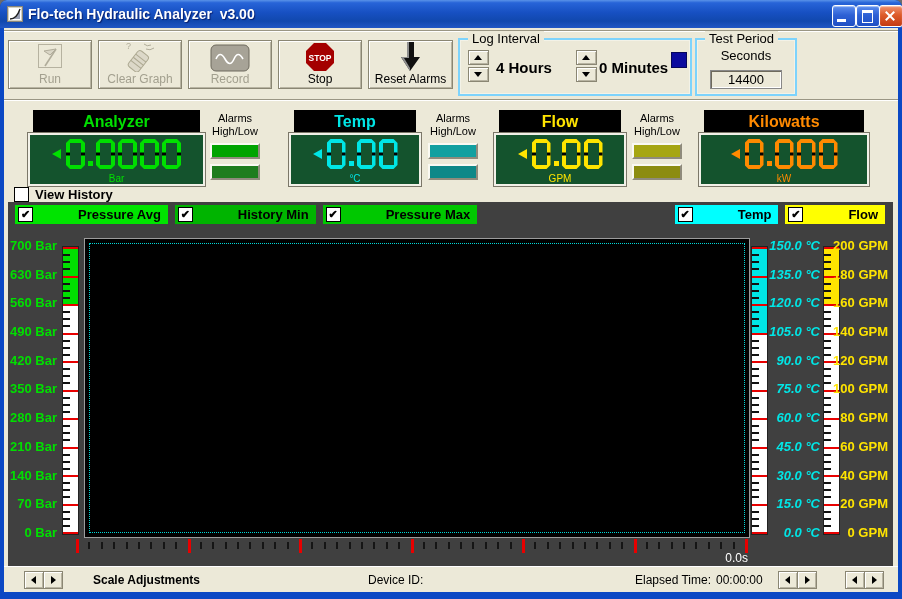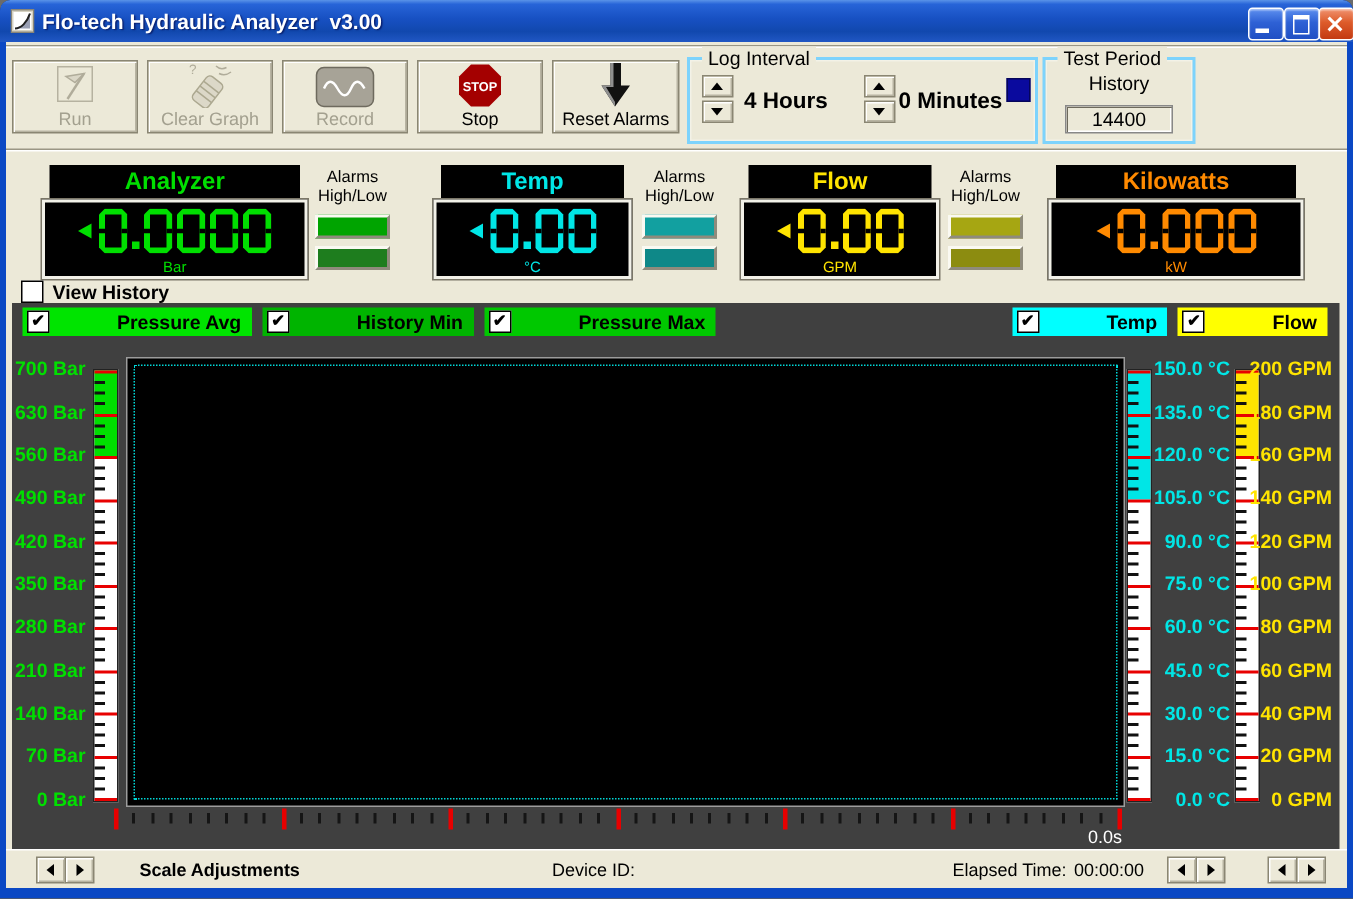--- a/index.html
+++ b/index.html
@@ -34,21 +34,21 @@
   .spinbtn.up:after{top:4px;border-left:4px solid transparent;border-right:4px solid transparent;border-bottom:5px solid #000;}
   .spinbtn.dn:after{top:4px;border-left:4px solid transparent;border-right:4px solid transparent;border-top:5px solid #000;}
   .spin-value{position:absolute;font-size:15px;font-weight:bold;color:#000;}
   .blue-square{position:absolute;width:14px;height:14px;background:#0A0A9E;border:1px solid #05055a;}
   .sunken-field{position:absolute;background:#ECE9D8;border:1px solid #888;box-shadow:inset 1px 1px 0 #6e6a5c,inset -1px -1px 0 #fff;
     font-size:13px;text-align:center;color:#000;}
   
   .disp{position:absolute;top:110px;height:76px;}
   .disp-head{position:absolute;left:5px;right:5px;top:0;height:23px;background:#000;color:var(--c);
     font-weight:bold;font-size:16px;text-align:center;line-height:23px;}
-  .disp-body{position:absolute;left:0;right:0;top:23px;bottom:0;background:#000000;border:2px solid #F2F1E8;box-shadow:0 0 0 1px #7b7768;}
+  .disp-body{position:absolute;left:0;right:0;top:23px;bottom:0;background:#14532d;border:2px solid #F2F1E8;box-shadow:0 0 0 1px #7b7768;}
   .seg-row{position:absolute;left:0;right:0;top:3px;display:flex;align-items:center;justify-content:center;gap:3px;height:32px;}
   .seg-arrow{width:0;height:0;border-right:9px solid var(--c);border-top:5px solid transparent;border-bottom:5px solid transparent;margin-right:2px;}
   .segd{position:relative;width:19px;height:30px;box-sizing:border-box;border:4px solid var(--c);
     clip-path:polygon(4px 0,calc(100% - 4px) 0,100% 4px,100% calc(100% - 4px),calc(100% - 4px) 100%,4px 100%,0 calc(100% - 4px),0 4px);}
   .segd:before,.segd:after{content:'';position:absolute;width:4px;height:3px;background:#000;top:50%;transform:translateY(-50%);}
   .segd:before{left:-4px;} .segd:after{right:-4px;}
   .segp{width:5px;height:5px;background:var(--c);align-self:flex-end;margin:0 0 3px 0;}
   .disp-unit{position:absolute;left:0;right:0;bottom:0;text-align:center;font-size:10px;color:var(--c);}
   .alarm{position:absolute;top:112px;width:58px;text-align:center;font-size:11px;color:#000;line-height:13px;}
   .led{width:46px;height:12px;margin:5px auto 0;background:var(--hl);border:2px solid;border-color:#FAF9F2 #8F8B7C #8F8B7C #FAF9F2;}
@@ -174,21 +174,21 @@
     <div class="spin" style="left:116px;top:10px">
       <div class="spinbtn up"></div>
       <div class="spinbtn dn"></div>
     </div>
     <span class="spin-value" style="left:139px;top:19px">0 Minutes</span>
     <span class="blue-square" style="left:211px;top:12px"></span>
   </div>
 
   <div class="group" style="left:695px;top:38px;width:98px;height:54px">
     <span class="group-label">Test Period</span>
-    <div class="abs" style="left:0;top:8px;width:98px;text-align:center;font-size:13px">History</div>
+    <div class="abs" style="left:0;top:8px;width:98px;text-align:center;font-size:13px">Seconds</div>
     <div class="sunken-field" style="left:13px;top:30px;width:70px;height:17px;line-height:17px">14400</div>
   </div>
 
   <div class="disp" style="left: 28px; width: 177px; --c: #00DF00;">
     <div class="disp-head">Analyzer</div>
     <div class="disp-body">
       <div class="seg-row">
           <span class="seg-arrow"></span>
           <span style="display:flex;align-items:center;gap:3px">
             <span class="segd"></span>
@@ -399,21 +399,21 @@
       <div class="tick-major" style="top: 228px;"></div>
       <div class="tick-minor" style="top: 235px;"></div>
       <div class="tick-minor" style="top: 242px;"></div>
       <div class="tick-minor" style="top: 249px;"></div>
       <div class="tick-major" style="top: 257px;"></div>
       <div class="tick-minor" style="top: 264px;"></div>
       <div class="tick-minor" style="top: 271px;"></div>
       <div class="tick-minor" style="top: 278px;"></div>
       <div class="tick-major" style="top: 285px;"></div>
     </div>
-  <div class="axis-col" style="left: 762px; top: 238px; width: 58px; height: 303px; --c: #00E6E6;">
+  <div class="axis-col" style="left: 762px; top: 238px; width: 58px; height: 303px; font-style: italic; --c: #00E6E6;">
       <div class="axis-lab">150.0 °C</div>
       <div class="axis-lab">135.0 °C</div>
       <div class="axis-lab">120.0 °C</div>
       <div class="axis-lab">105.0 °C</div>
       <div class="axis-lab">90.0 °C</div>
       <div class="axis-lab">75.0 °C</div>
       <div class="axis-lab">60.0 °C</div>
       <div class="axis-lab">45.0 °C</div>
       <div class="axis-lab">30.0 °C</div>
       <div class="axis-lab">15.0 °C</div>

